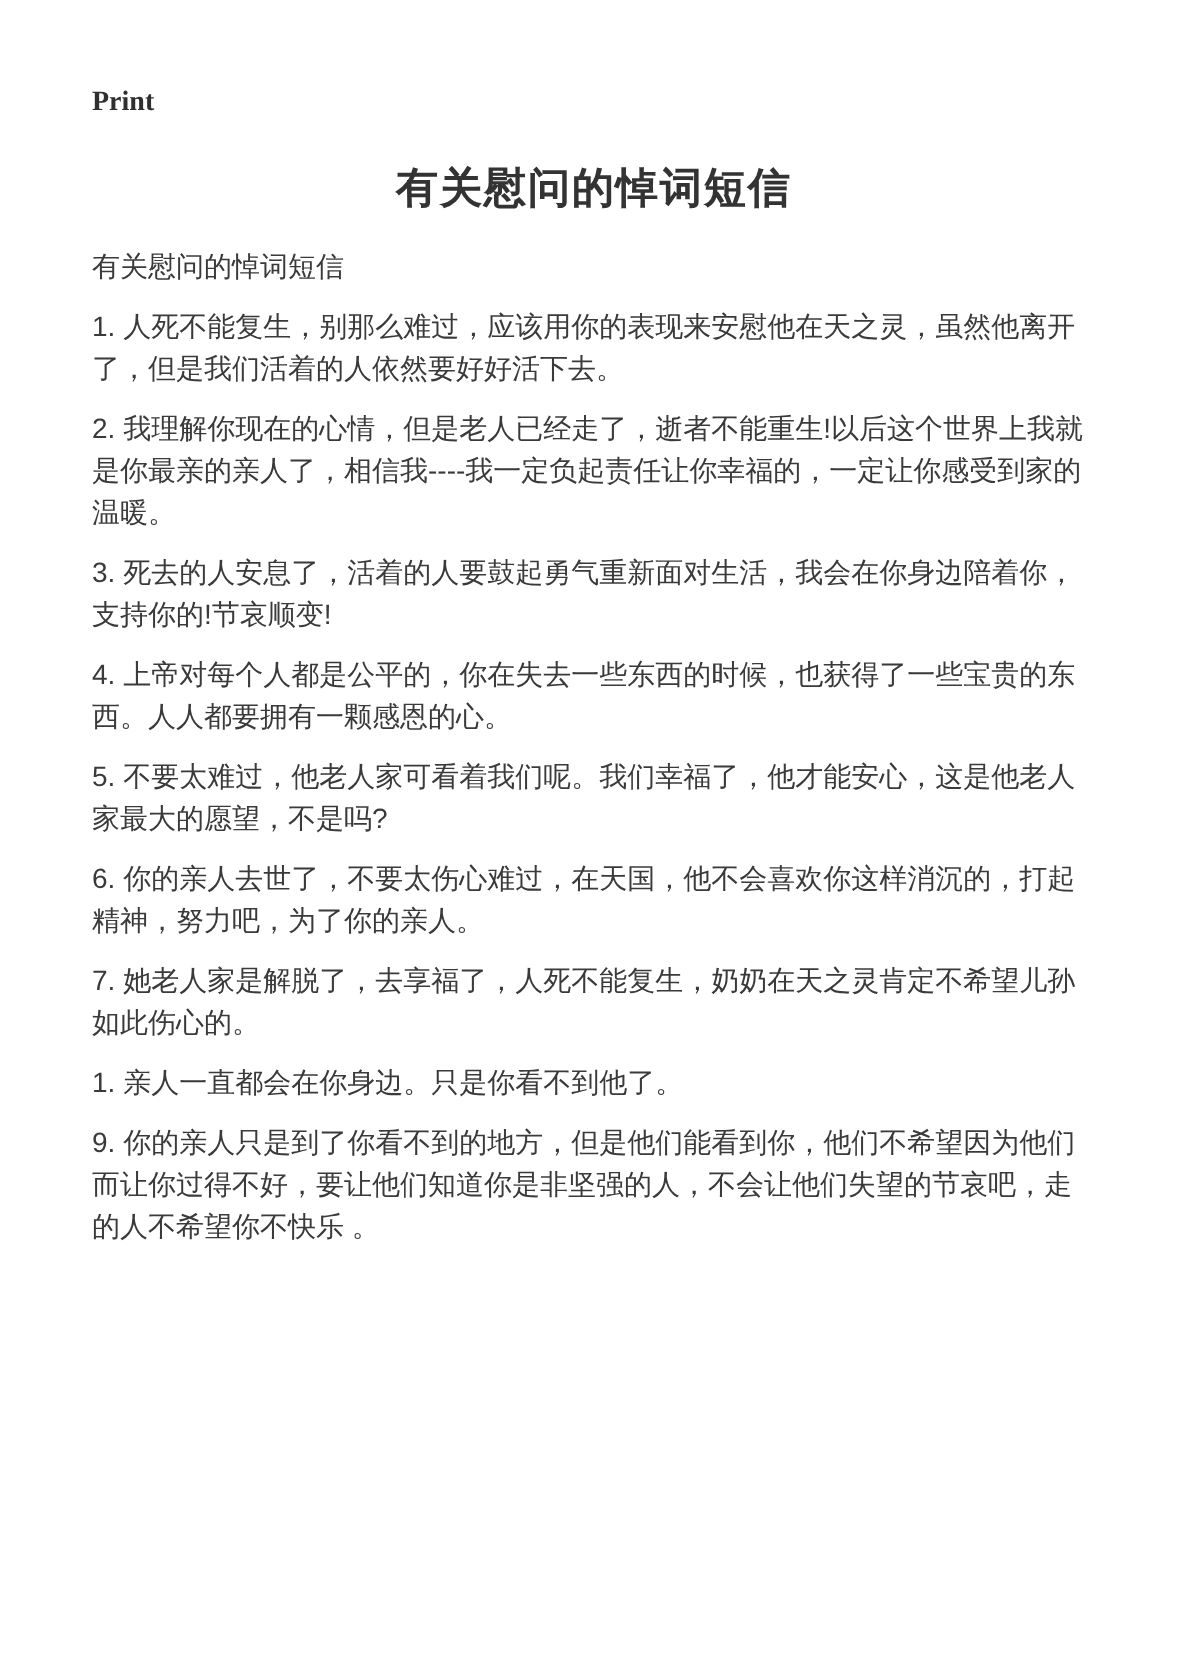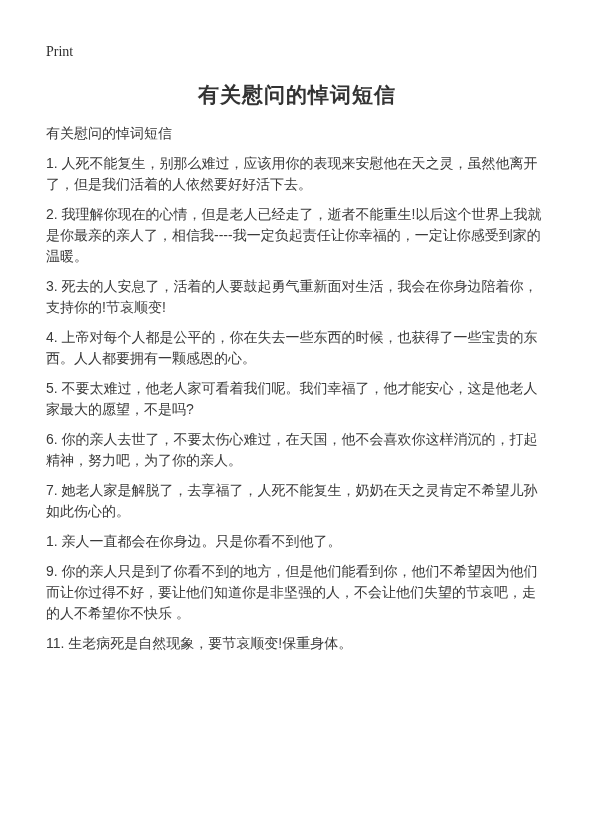--- a/index.html
+++ b/index.html
@@ -23,20 +23,21 @@
     background: #ffffff;
   }
   .print-link {
     display: inline-block;
     font-family: "Liberation Serif", serif;
     font-size: 14px;
     line-height: 18px;
     color: #2f2f2f;
     text-decoration: none;
     cursor: pointer;
+    font-weight: bold;
   }
   .doc-title {
     margin: 20px 0 0 0;
     font-size: 21px;
     line-height: 28px;
     font-weight: bold;
     text-align: center;
     color: #333333;
     letter-spacing: 1px;
   }
@@ -73,16 +74,15 @@
   <div class="paragraphs">
     <p>1. 人死不能复生，别那么难过，应该用你的表现来安慰他在天之灵，虽然他离开了，但是我们活着的人依然要好好活下去。</p>
     <p>2. 我理解你现在的心情，但是老人已经走了，逝者不能重生!以后这个世界上我就是你最亲的亲人了，相信我----我一定负起责任让你幸福的，一定让你感受到家的温暖。</p>
     <p>3. 死去的人安息了，活着的人要鼓起勇气重新面对生活，我会在你身边陪着你，支持你的!节哀顺变!</p>
     <p>4. 上帝对每个人都是公平的，你在失去一些东西的时候，也获得了一些宝贵的东西。人人都要拥有一颗感恩的心。</p>
     <p>5. 不要太难过，他老人家可看着我们呢。我们幸福了，他才能安心，这是他老人家最大的愿望，不是吗?</p>
     <p>6. 你的亲人去世了，不要太伤心难过，在天国，他不会喜欢你这样消沉的，打起精神，努力吧，为了你的亲人。</p>
     <p>7. 她老人家是解脱了，去享福了，人死不能复生，奶奶在天之灵肯定不希望儿孙如此伤心的。</p>
     <p>1. 亲人一直都会在你身边。只是你看不到他了。</p>
     <p>9. 你的亲人只是到了你看不到的地方，但是他们能看到你，他们不希望因为他们而让你过得不好，要让他们知道你是非坚强的人，不会让他们失望的节哀吧，走的人不希望你不快乐 。</p>
-    <p>11. 生老病死是自然现象，要节哀顺变!保重身体。</p>
   </div>
 
 </div>
 
 </body></html>

